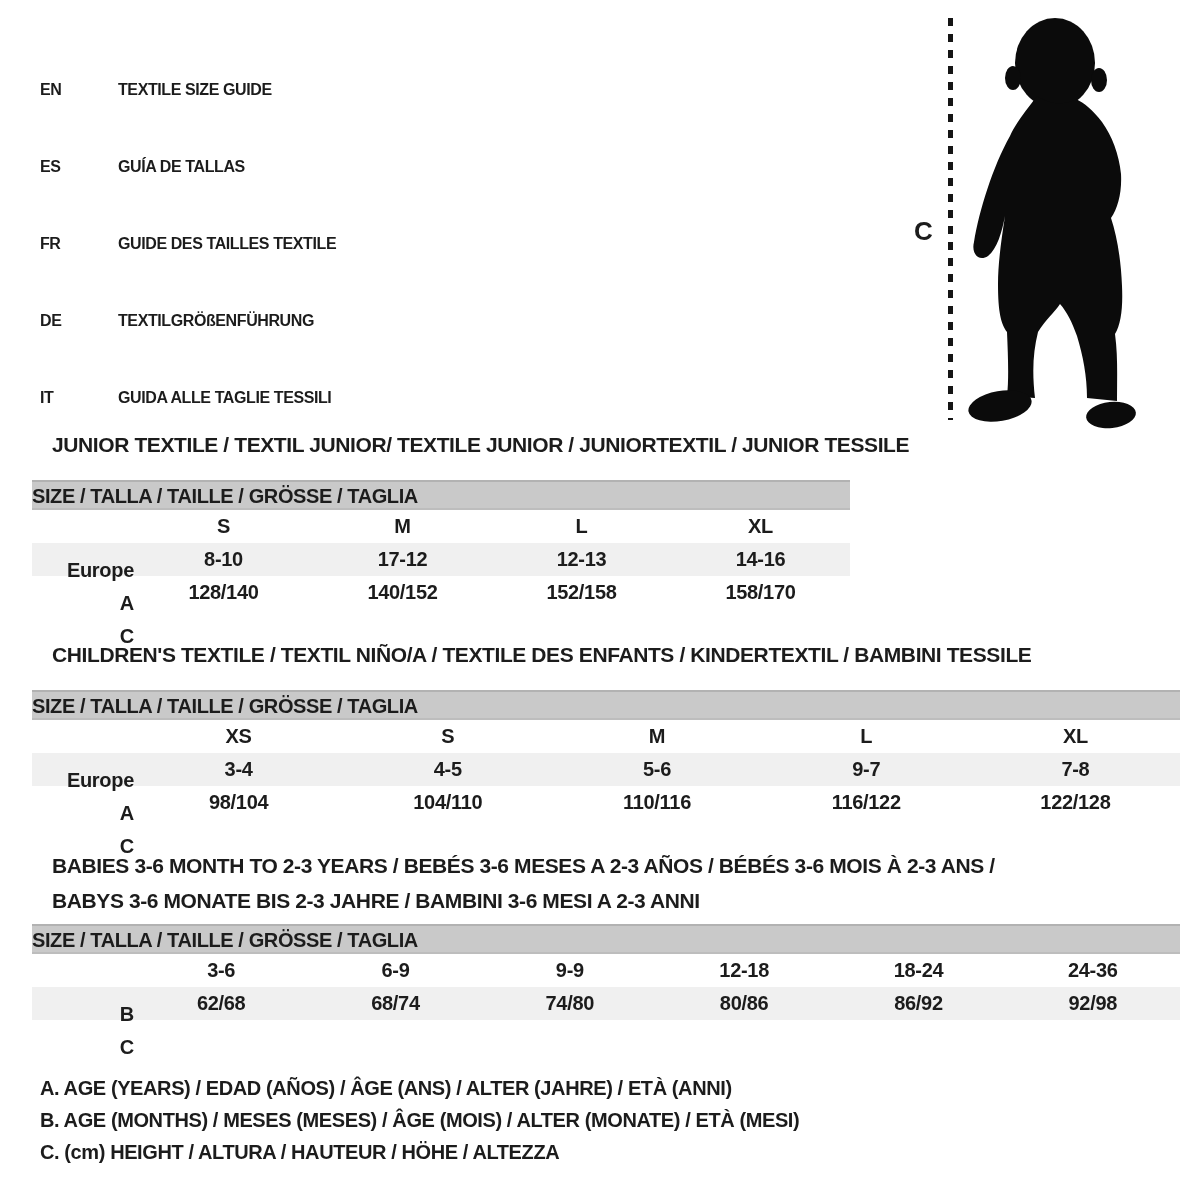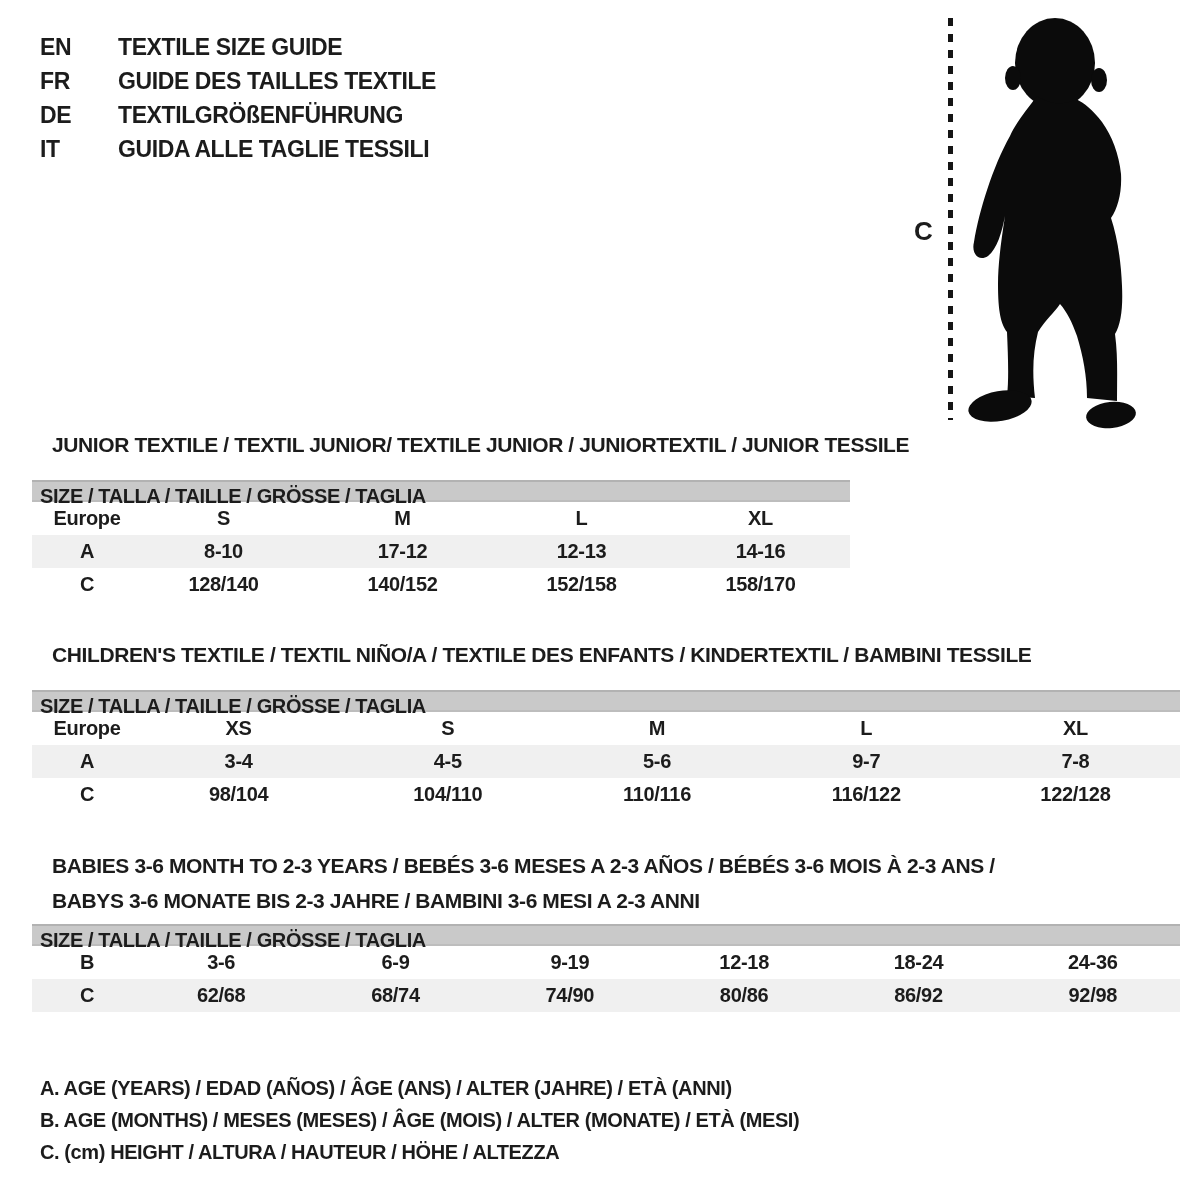--- a/index.html
+++ b/index.html
@@ -7,21 +7,21 @@
   body {
     width:1200px; height:1200px;
     font-family:"Liberation Sans", sans-serif;
     font-weight:bold;
     color:#1c1c1c;
   }
   .page { position:relative; width:1200px; height:1200px; overflow:hidden; background:#ffffff; }
 
   
   .langs { position:absolute; left:40px; top:30px; }
-  .lang-row { display:flex; height:34px; align-items:center; font-size:23px; letter-spacing:-0.4px; }
+  .lang-row { display:flex; height:34px; align-items:center; font-size:16px; letter-spacing:-0.4px;margin-top:43px; }
   .lang-code { width:78px; }
 
   
   .dash-line {
     position:absolute; left:948px; top:18px; width:5px; height:402px;
     background:repeating-linear-gradient(to bottom, #151515 0 8px, transparent 8px 16px);
   }
   .measure-label { position:absolute; left:914px; top:216px; font-size:26px; }
   .silhouette { position:absolute; left:965px; top:16px; }
 
@@ -30,42 +30,46 @@
   .section-title { margin-left:20px; font-size:21px; line-height:26px; letter-spacing:-0.4px; white-space:nowrap; }
   .section-title.tall { line-height:35px; }
   #sec-junior   { top:432px; width:818px; }
   #sec-children { top:642px; width:1148px; }
   #sec-babies   { top:848px; width:1148px; }
   #sec-junior  .size-table { margin-top:22px; }
   #sec-children .size-table { margin-top:22px; }
   #sec-babies  .size-table { margin-top:6px; }
 
   .table-head {
-    height:22px; line-height:28px; background:#c9c9c9;
+    height:30px; line-height:28px; background:#c9c9c9;
     border-top:2px solid #b2b2b2; border-bottom:2px solid #bdbdbd;
-    padding-left:8px; font-size:20px; letter-spacing:-0.4px;
+    font-size:20px; letter-spacing:-0.4px;
   }
   .t-row { display:flex; height:33px; line-height:33px; font-size:20px; letter-spacing:-0.3px; }
   .t-row.shaded { background:#f0f0f0; }
-  .t-label { width:102px; padding-left:8px; text-align:center; }
+  .t-label { width:102px; padding-left:8px; text-align:right;margin-top:44px; }
   .t-val { flex:1; text-align:center; }
 
   
   .footnotes { position:absolute; left:40px; top:1072px; }
   .footnote { height:32px; line-height:32px; font-size:20px; letter-spacing:-0.4px; white-space:nowrap; }
 </style>
 </head>
 <body>
 
 <div class="page">
 
   <div class="langs">
     <div class="lang-row">
       <span class="lang-code">EN</span>
       <span class="lang-label">TEXTILE SIZE GUIDE</span>
+    </div>
+    <div class="lang-row">
+      <span class="lang-code">ES</span>
+      <span class="lang-label">GUÍA DE TALLAS</span>
     </div>
     <div class="lang-row">
       <span class="lang-code">FR</span>
       <span class="lang-label">GUIDE DES TAILLES TEXTILE</span>
     </div>
     <div class="lang-row">
       <span class="lang-code">DE</span>
       <span class="lang-label">TEXTILGRÖßENFÜHRUNG</span>
     </div>
     <div class="lang-row">
@@ -171,30 +175,30 @@
 
   <div class="section" id="sec-babies">
     <div class="section-title tall">BABIES 3-6 MONTH TO 2-3 YEARS / BEBÉS 3-6 MESES A 2-3 AÑOS / BÉBÉS 3-6 MOIS À 2-3 ANS /</div>
     <div class="section-title tall">BABYS 3-6 MONATE BIS 2-3 JAHRE / BAMBINI 3-6 MESI A 2-3 ANNI</div>
     <div class="size-table">
       <div class="table-head">SIZE / TALLA / TAILLE / GRÖSSE / TAGLIA</div>
       <div class="t-row">
         <div class="t-label">B</div>
         <div class="t-val">3-6</div>
         <div class="t-val">6-9</div>
-        <div class="t-val">9-19</div>
+        <div class="t-val">9-9</div>
         <div class="t-val">12-18</div>
         <div class="t-val">18-24</div>
         <div class="t-val">24-36</div>
       </div>
       <div class="t-row shaded">
         <div class="t-label">C</div>
         <div class="t-val">62/68</div>
         <div class="t-val">68/74</div>
-        <div class="t-val">74/90</div>
+        <div class="t-val">74/80</div>
         <div class="t-val">80/86</div>
         <div class="t-val">86/92</div>
         <div class="t-val">92/98</div>
       </div>
     </div>
   </div>
 
   <div class="footnotes">
     <div class="footnote">A. AGE (YEARS) / EDAD (AÑOS) / ÂGE (ANS) / ALTER (JAHRE) / ETÀ (ANNI)</div>
     <div class="footnote">B. AGE (MONTHS) / MESES (MESES) / ÂGE (MOIS) / ALTER (MONATE) / ETÀ (MESI)</div>

